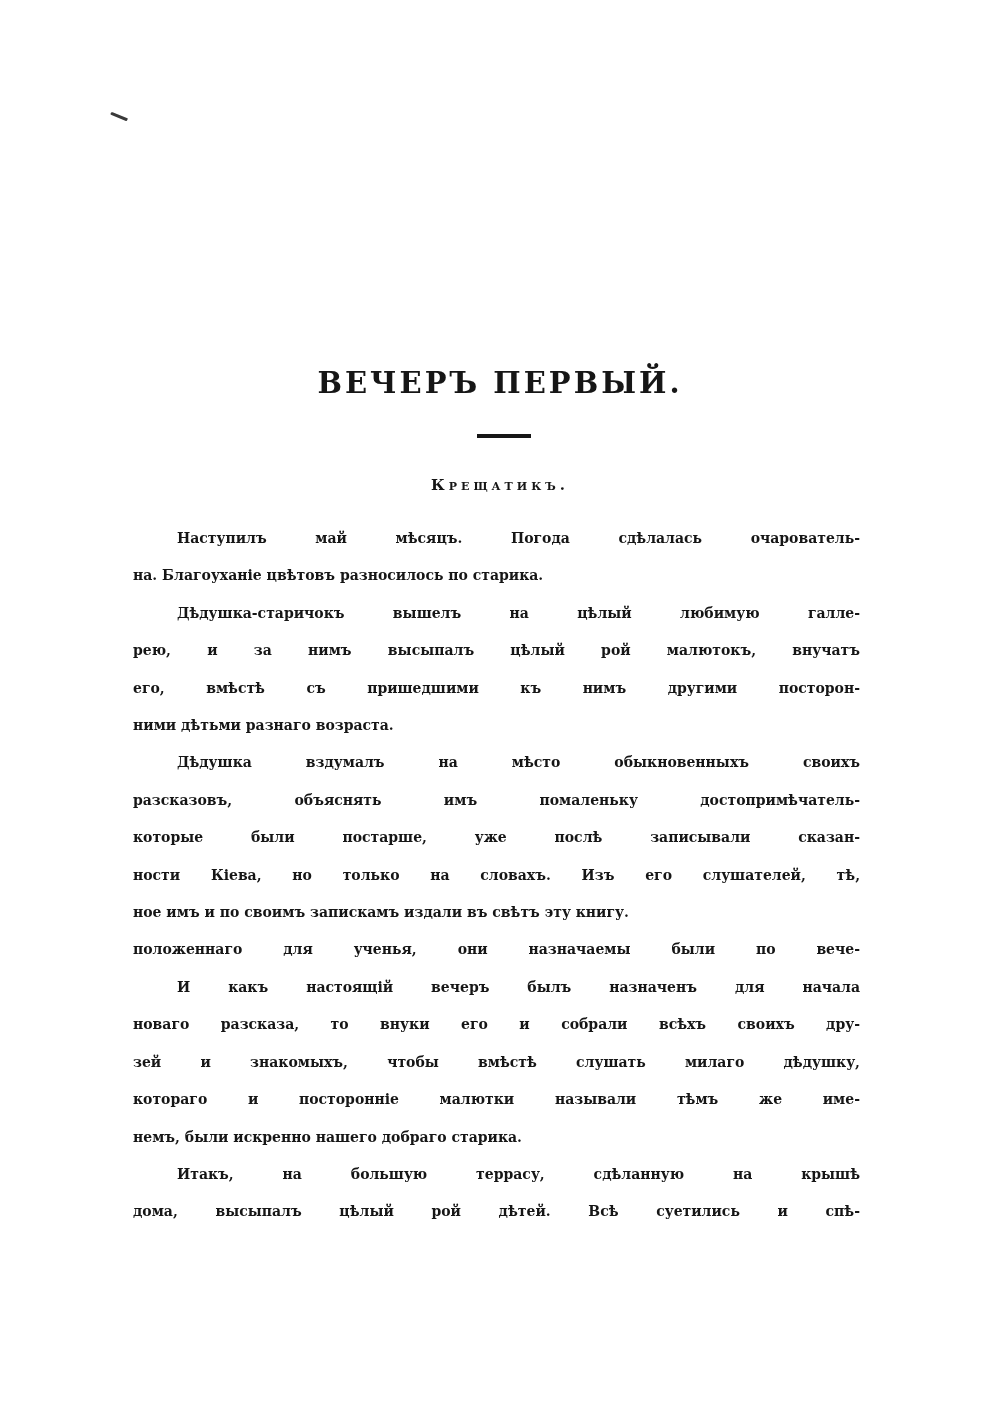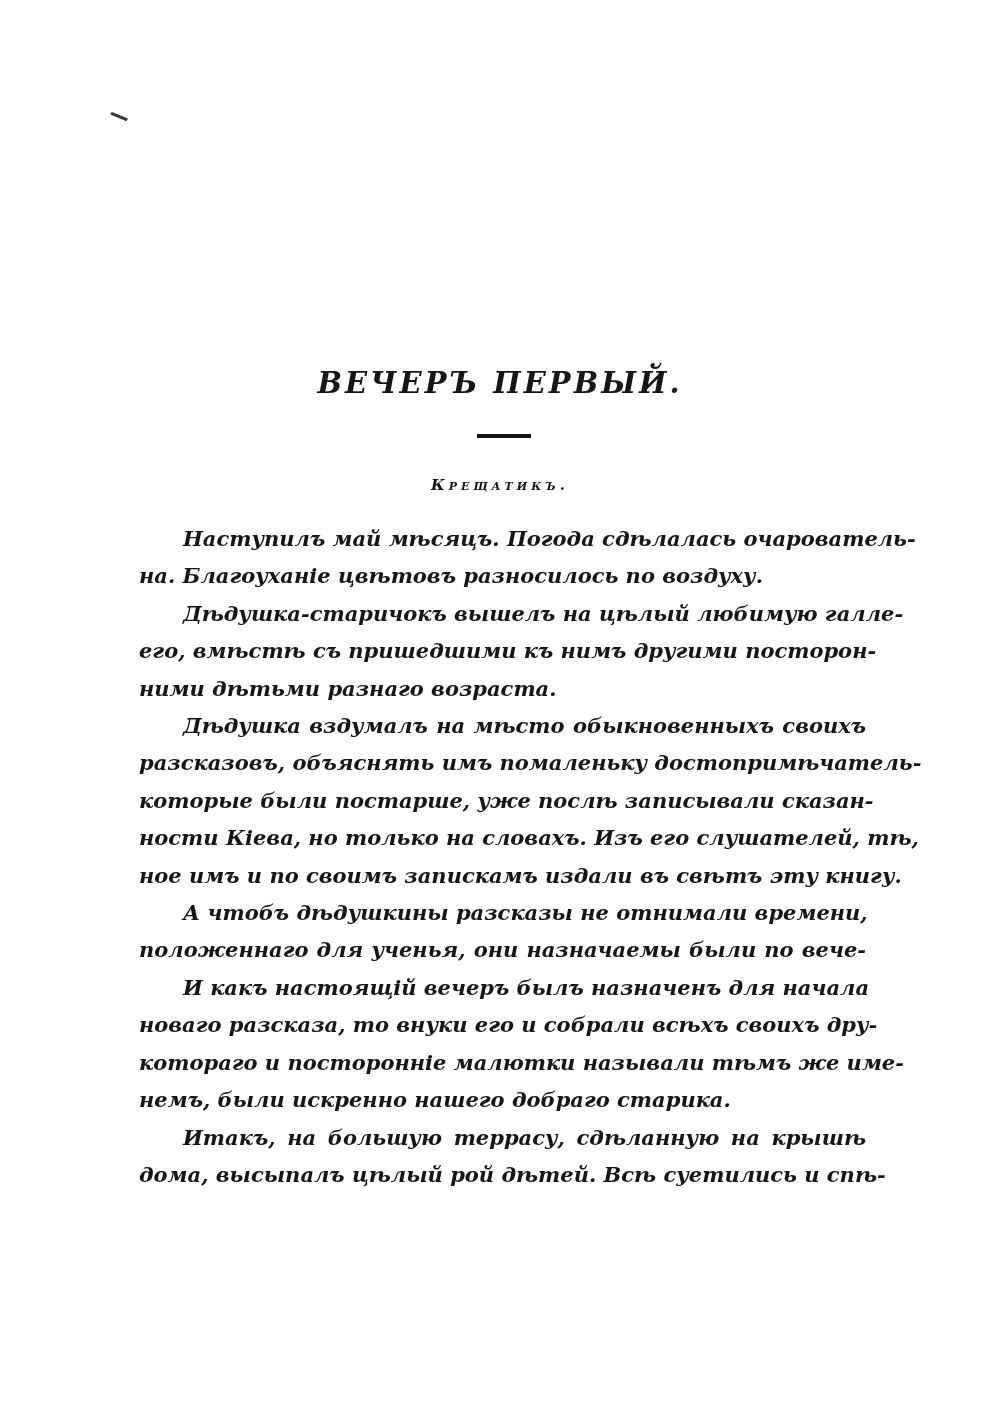--- a/index.html
+++ b/index.html
@@ -9,21 +9,20 @@
   }
   .page {
     position: relative;
     width: 1000px;
     height: 1419px;
     margin: 0 auto;
     background: #ffffff;
     color: #161616;
     font-family: "DejaVu Serif", serif;
     overflow: hidden;
-    font-style: italic;
   }
   .stray-mark {
     position: absolute;
     left: 110px;
     top: 115px;
     width: 18px;
     height: 3px;
     background: #3a3a3a;
     border-radius: 3px 1px 2px 3px;
     transform: rotate(22deg);
@@ -55,23 +54,23 @@
     text-align: center;
     font-size: 15px;
     font-weight: bold;
     font-variant: small-caps;
     letter-spacing: 4px;
     white-space: nowrap;
   }
   .body-text {
     position: absolute;
     top: 520px;
-    left: 139px;
+    left: 133px;
     width: 727px;
-    font-size: 21px;
+    font-size: 14px;
     font-weight: bold;
     line-height: 37.4px;
   }
   .line {
     text-align: justify;
     text-align-last: justify;
     white-space: nowrap;
   }
   .line.first {
     text-indent: 44px;
@@ -87,31 +86,32 @@
   <div class="stray-mark"></div>
 
   <div class="title">ВЕЧЕРЪ ПЕРВЫЙ.</div>
 
   <div class="title-rule"></div>
 
   <div class="subtitle">Крещатикъ.</div>
 
   <div class="body-text">
       <div class="line first">Наступилъ май мѣсяцъ. Погода сдѣлалась очарователь-</div>
-      <div class="line last">на. Благоуханіе цвѣтовъ разносилось по воздуху.</div>
+      <div class="line last">на. Благоуханіе цвѣтовъ разносилось по старика.</div>
       <div class="line first">Дѣдушка-старичокъ вышелъ на цѣлый любимую галле-</div>
+      <div class="line">рею, и за нимъ высыпалъ цѣлый рой малютокъ, внучатъ</div>
       <div class="line">его, вмѣстѣ съ пришедшими къ нимъ другими посторон-</div>
       <div class="line last">ними дѣтьми разнаго возраста.</div>
       <div class="line first">Дѣдушка вздумалъ на мѣсто обыкновенныхъ своихъ</div>
       <div class="line">разсказовъ, объяснять имъ помаленьку достопримѣчатель-</div>
       <div class="line">которые были постарше, уже послѣ записывали сказан-</div>
       <div class="line">ности Кіева, но только на словахъ. Изъ его слушателей, тѣ,</div>
       <div class="line last">ное имъ и по своимъ запискамъ издали въ свѣтъ эту книгу.</div>
-      <div class="line first">А чтобъ дѣдушкины разсказы не отнимали времени,</div>
       <div class="line">положеннаго для ученья, они назначаемы были по вече-</div>
       <div class="line first">И какъ настоящій вечеръ былъ назначенъ для начала</div>
       <div class="line">новаго разсказа, то внуки его и собрали всѣхъ своихъ дру-</div>
+      <div class="line">зей и знакомыхъ, чтобы вмѣстѣ слушать милаго дѣдушку,</div>
       <div class="line">котораго и посторонніе малютки называли тѣмъ же име-</div>
       <div class="line last">немъ, были искренно нашего добраго старика.</div>
       <div class="line first">Итакъ, на большую террасу, сдѣланную на крышѣ</div>
       <div class="line">дома, высыпалъ цѣлый рой дѣтей. Всѣ суетились и спѣ-</div>
     </div>
 </div>
 
 </body></html>

